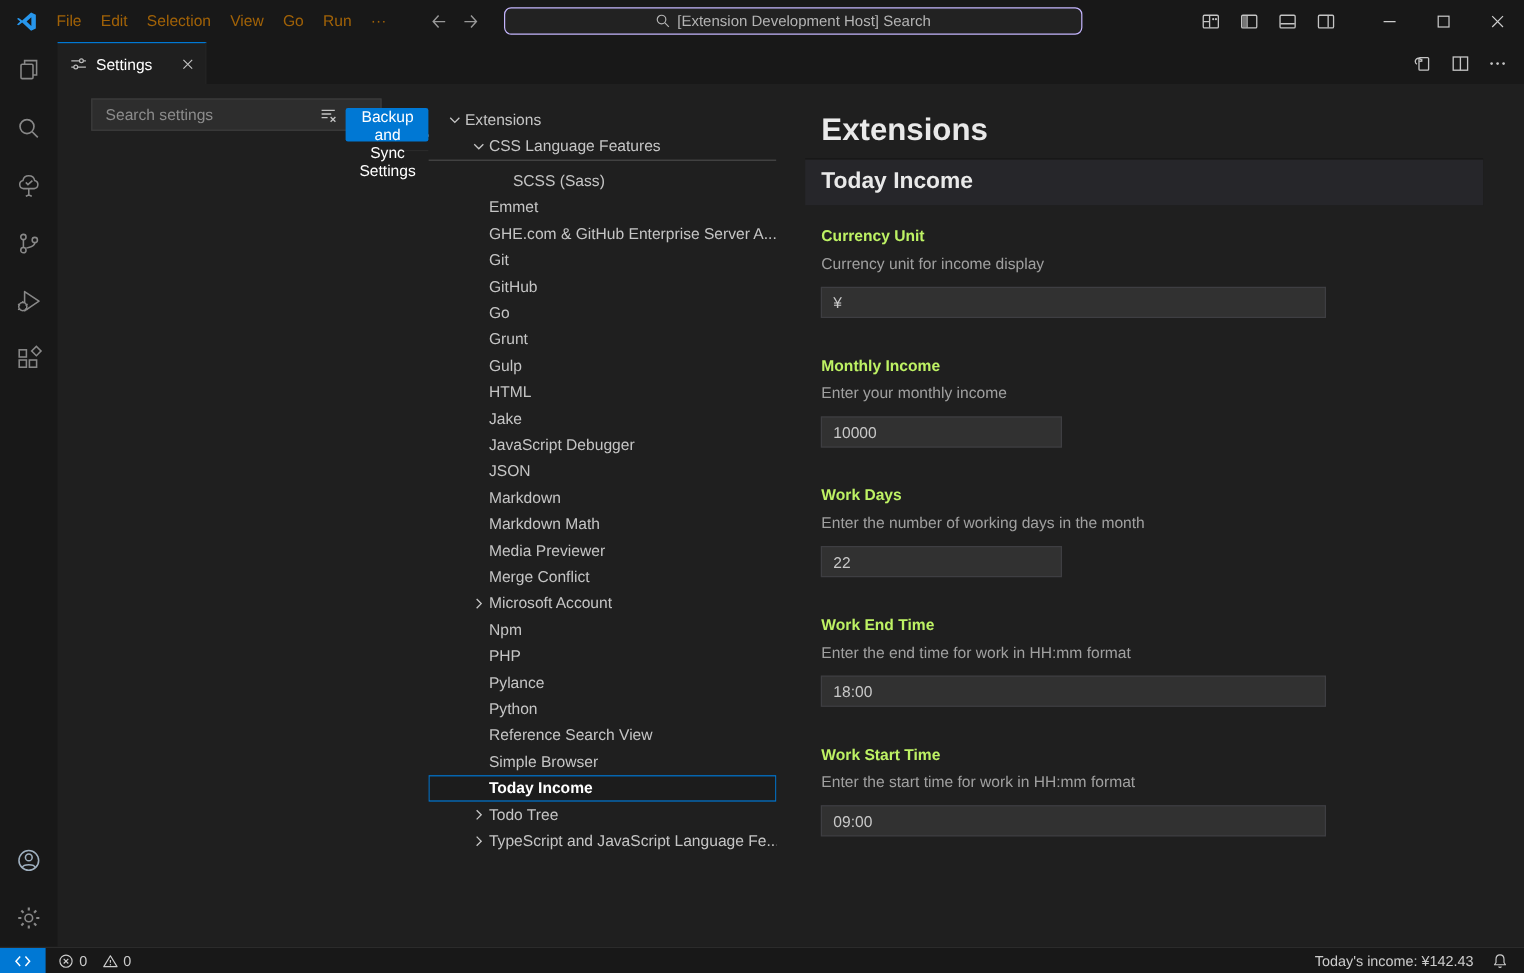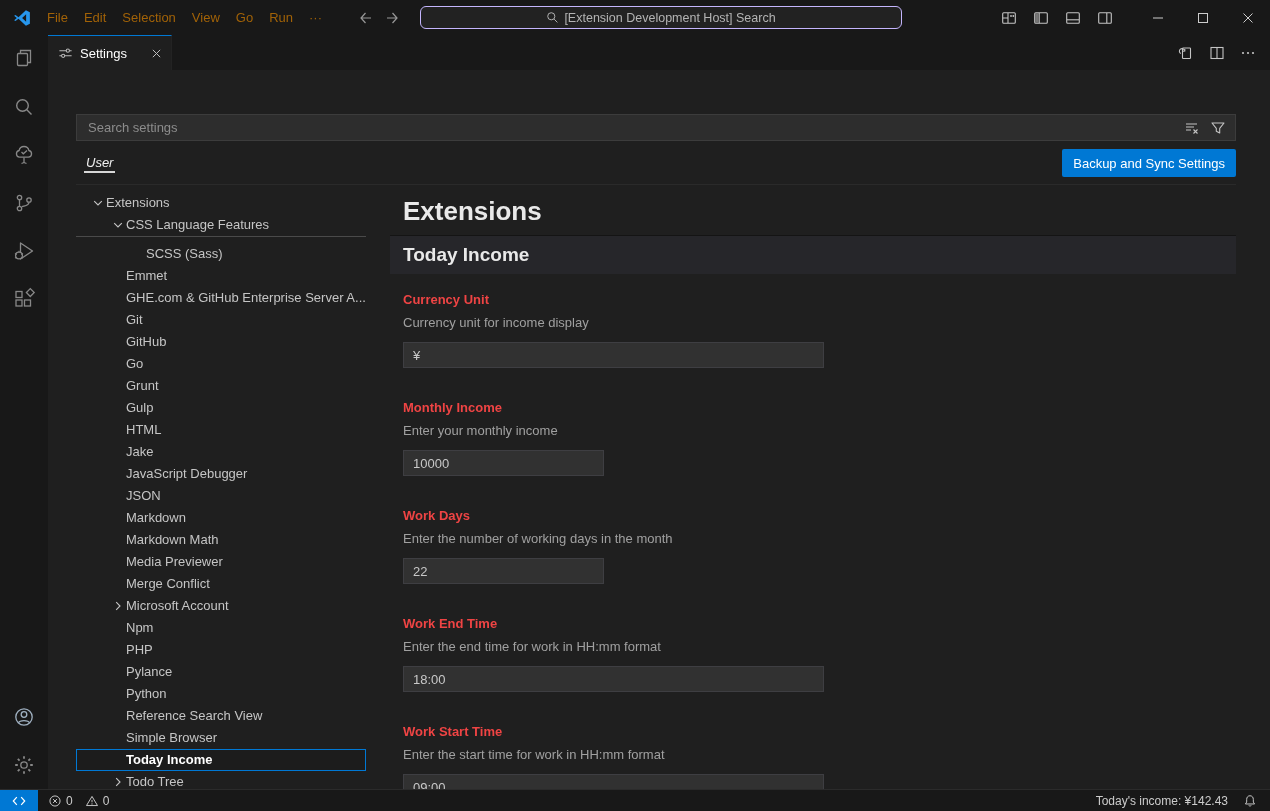--- a/index.html
+++ b/index.html
@@ -19,29 +19,29 @@
   .tb-right{position:absolute;right:0;top:0;height:35px;display:flex;align-items:center;}
   .layout-icons{display:flex;align-items:center;gap:16px;margin-right:22px;color:#c4c4c4;}
   .win-btn{width:45px;height:35px;display:flex;align-items:center;justify-content:center;color:#cccccc;}
 
   
   .main{flex:1 1 auto;display:flex;min-height:0;}
   .activitybar{width:48px;background:#181818;display:flex;flex-direction:column;align-items:center;flex:0 0 auto;}
   .ab-icon{width:48px;height:48px;display:flex;align-items:center;justify-content:center;color:#888888;}
   .ab-bottom{margin-top:auto;}
 
-  .editor{flex:1 1 auto;display:flex;flex-direction:column;background:#1f1f1f;min-width:0;gap:32px;}
+  .editor{flex:1 1 auto;display:flex;flex-direction:column;background:#1f1f1f;min-width:0;}
   .tabbar{height:35px;background:#181818;display:flex;flex:0 0 auto;align-items:stretch;}
   .tab{width:124px;background:#1f1f1f;border-top:1px solid #0078d4;border-right:1px solid #232323;
        display:flex;align-items:center;gap:7px;padding:0 8px 0 10px;font-size:13px;color:#ffffff;}
   .tab-close{margin-left:auto;color:#c2c2c2;display:flex;}
   .tab-actions{margin-left:auto;display:flex;align-items:center;gap:15px;margin-right:14px;color:#c4c4c4;}
 
   
-  .settings-body{flex:1 1 auto;display:flex;flex-direction:column;padding:12px 34px 0 28px;min-height:0;}
+  .settings-body{flex:1 1 auto;display:flex;padding:12px 34px 0 28px;min-height:0;}
   .search-row{height:27px;flex:0 0 auto;background:#2d2d2d;border:1px solid #3c3c3c;display:flex;align-items:center;padding:0 9px;}
   .search-row input{flex:1;background:transparent;border:none;outline:none;color:#cccccc;font-size:13px;font-family:inherit;}
   .search-row input::placeholder{color:#8c8c8c;}
   .search-icons{display:flex;align-items:center;gap:10px;color:#c4c4c4;}
   .scope-row{flex:0 0 auto;height:44px;display:flex;align-items:center;position:relative;border-bottom:1px solid #2a2a2a;}
   .scope-tab{margin-left:8px;font-size:13px;color:#f0f0f0;position:relative;padding:12px 2px;font-style:italic;}
   .scope-tab::after{content:"";position:absolute;left:0;right:0;bottom:9px;height:2px;background:#d7d7d7;}
   .backup-btn{position:absolute;right:0;top:8px;height:28px;background:#0078d4;color:#ffffff;border:none;
               font-size:13px;font-family:inherit;padding:0 11px;border-radius:2px;cursor:pointer;}
   .content{flex:1 1 auto;display:flex;min-height:0;overflow:hidden;}
@@ -54,21 +54,21 @@
   .toc-row.selected{border-color:#0078d4;color:#ffffff;font-weight:700;background:#1c1c1c;}
   .toc-divider{border-top:1px solid #4a4a4a;margin:0 0 6px 0;}
 
   
   .page{flex:1 1 auto;padding-left:37px;min-width:0;overflow:hidden;}
   .page h1{margin:0;padding:12px 0 10px;font-size:26px;line-height:28px;font-weight:700;color:#e9e9e9;}
   .page-divider{border-top:1px solid #141414;margin-left:-13px;}
   .section-strip{height:38px;margin-left:-13px;padding-left:13px;background:#26262a;display:flex;align-items:center;}
   .section-strip span{font-size:19px;font-weight:700;color:#e9e9e9;}
   .setting-item{margin-top:17px;margin-bottom:31px;}
-  .setting-label{font-size:13px;font-weight:700;color:#ef4444;line-height:18px;}
+  .setting-label{font-size:13px;font-weight:700;color:#bef264;line-height:18px;}
   .setting-desc{margin-top:5px;font-size:13px;color:#a0a0a0;line-height:18px;}
   .setting-input{margin-top:10px;display:block;height:26px;background:#313131;border:1px solid #3e3e42;
                  color:#c8c8c8;font-size:13px;font-family:inherit;padding:0 9px;outline:none;}
   .setting-input.wide{width:421px;}
   .setting-input.narrow{width:201px;}
 
   
   .statusbar{height:22px;flex:0 0 auto;background:#181818;border-top:1px solid #2b2b2b;display:flex;align-items:center;font-size:12px;color:#cccccc;}
   .remote{width:38px;height:100%;background:#0078d4;color:#ffffff;display:flex;align-items:center;justify-content:center;}
   .problems{display:flex;align-items:center;gap:4px;margin-left:10px;}

